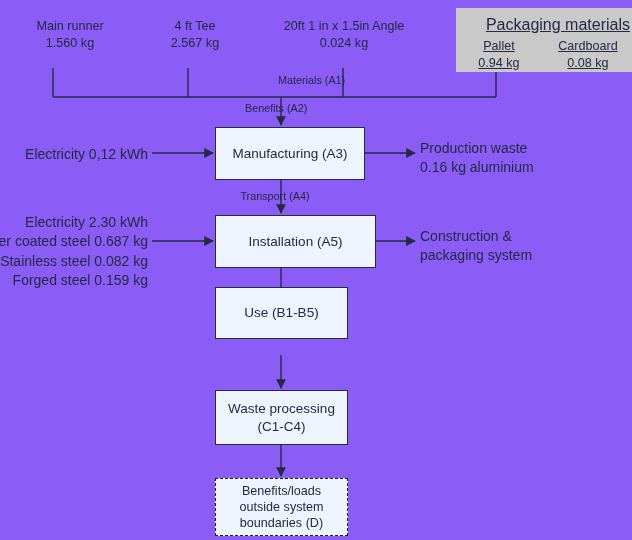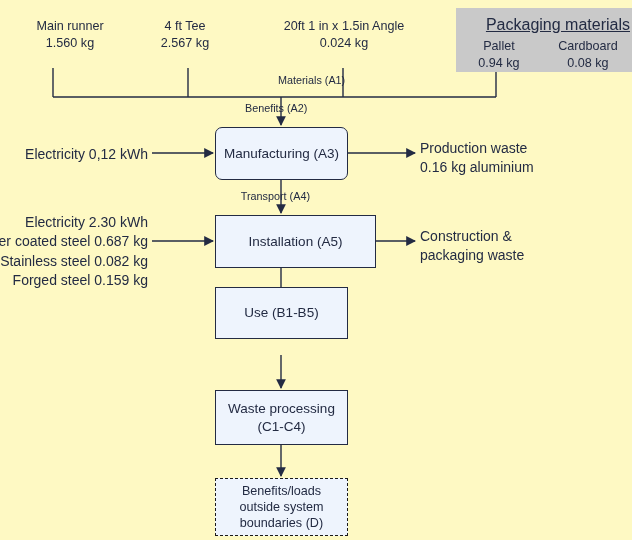--- a/index.html
+++ b/index.html
@@ -8,21 +8,21 @@
     padding: 0;
   }
   body {
     background: #eef4fd;
     font-family: "Liberation Sans", sans-serif;
   }
   #diagram-root {
     position: relative;
     width: 632px;
     height: 540px;
-    background: #fef9c3;
+    background: #8b5cf6;
     overflow: hidden;
   }
   svg.wires {
     position: absolute;
     left: 0;
     top: 0;
     width: 632px;
     height: 540px;
     pointer-events: none;
   }
@@ -55,20 +55,21 @@
   .pkg-title {
     text-align: right;
     margin-bottom: 3px;
     font-size: 16px;
     text-decoration: underline;
   }
   .pkg-cols {
     display: flex;
     justify-content: space-between;
     gap: 14px;
+    text-decoration: underline;
   }
   .pkg-col {
     flex: 1 1 auto;
     text-align: center;
     line-height: 1.3;
   }
   .pkg-col div {
     white-space: nowrap;
   }
   .mat-label {
@@ -141,21 +142,21 @@
     </g>
   </svg>
 
   <div class="node mat-label" style="left:0px; top:18px; width:140px;">
     <span>
       <span class="stacked-line">Main runner</span><br>
       <span class="stacked-line">1.560 kg</span>
     </span>
   </div>
 
-  <div class="node mat-label" style="left:124px; top:18px; width:122px;">
+  <div class="node mat-label" style="left:134px; top:18px; width:122px;">
     <span>
       <span class="stacked-line">4 ft Tee</span><br>
       <span class="stacked-line">2.567 kg</span>
     </span>
   </div>
 
   <div class="node mat-label" style="left:255px; top:18px; width:178px;">
     <span>
       <span class="stacked-line">20ft 1 in x 1.5in Angle</span><br>
       <span class="stacked-line">0.024 kg</span>
@@ -177,25 +178,25 @@
   </div>
 
   <div class="node" style="left:238px; top:74px; width:120px; justify-content:flex-start;">
     <span class="wire-label">Materials (A1)</span>
   </div>
 
   <div class="node" style="left:205px; top:102px; width:110px; justify-content:flex-start;">
     <span class="wire-label">Benefits (A2)</span>
   </div>
 
-  <div class="node" style="left:200px; top:190px; width:110px; justify-content:flex-end;">
+  <div class="node" style="left:200px; top:190px; width:110px; justify-content:center;">
     <span class="wire-label">Transport (A4)</span>
   </div>
 
-  <div class="node proc-box" style="left:215px; top:127px; width:133px; height:53px;border-radius:7px;">
+  <div class="node proc-box" style="left:215px; top:127px; width:150px; height:53px;">
     <span>Manufacturing (A3)</span>
   </div>
 
   <div class="node proc-box" style="left:215px; top:215px; width:161px; height:53px;">
     <span>Installation (A5)</span>
   </div>
 
   <div class="node proc-box" style="left:215px; top:287px; width:133px; height:52px;">
     <span>Use (B1-B5)</span>
   </div>
@@ -231,17 +232,17 @@
       <span class="stacked-line">Electricity 2.30 kWh</span><br>
       <span class="stacked-line">Powder coated steel 0.687 kg</span><br>
       <span class="stacked-line">Stainless steel 0.082 kg</span><br>
       <span class="stacked-line">Forged steel 0.159 kg</span>
     </span>
   </div>
 
   <div class="node" style="left:420px; top:227px; width:200px; justify-content:flex-start;">
     <span class="side-label left-align">
       <span class="stacked-line">Construction &amp;</span><br>
-      <span class="stacked-line">packaging waste</span>
+      <span class="stacked-line">packaging system</span>
     </span>
   </div>
 
 </div>
 
 </body></html>

